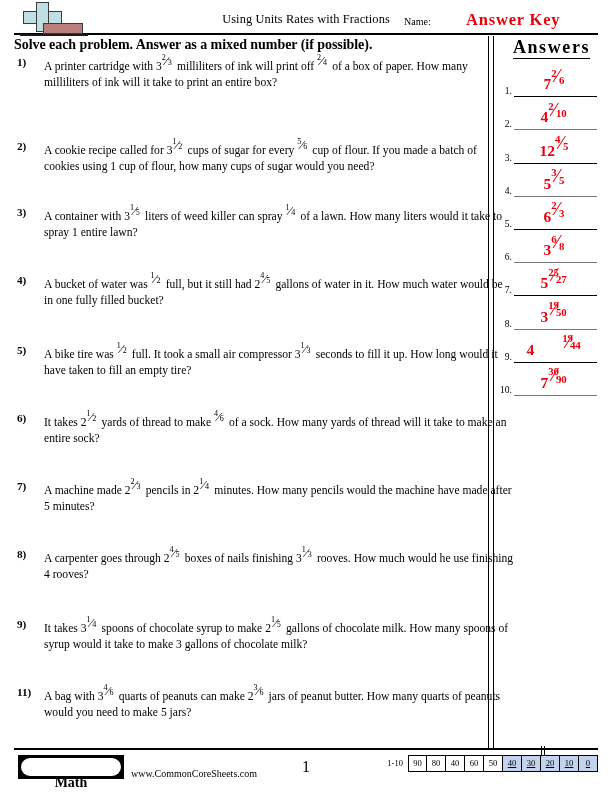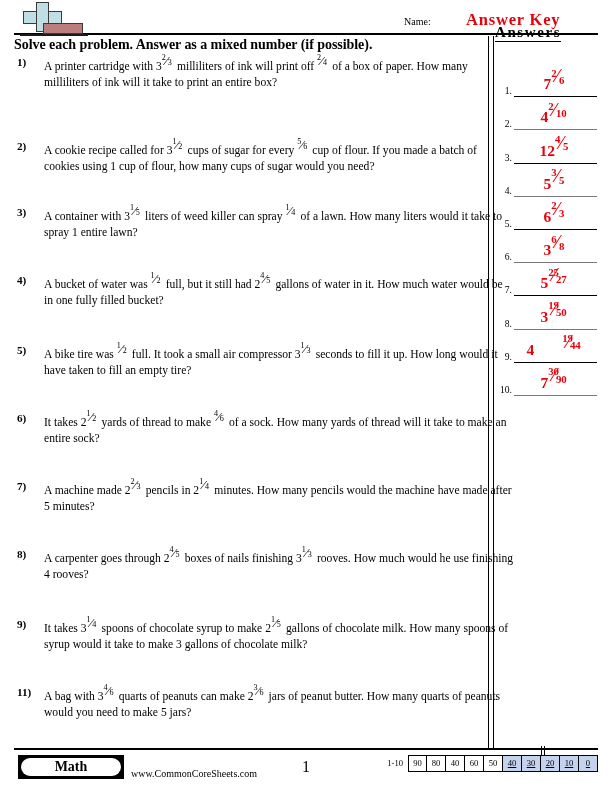--- a/index.html
+++ b/index.html
@@ -166,23 +166,24 @@
   .frac .den {
     position: absolute;
     left: 0.72em; top: 0.09em;
     font-size: 0.70em;
     line-height: 1;
   }
 
   
   #answers-head {
     position: absolute;
-    left: 495px; top: 24px;
+    left: 495px; top: 37px;
     width: 113px;
-    font-size: 15px;
+    text-align: center;
+    font-size: 18px;
     font-weight: bold;
     letter-spacing: 1.6px;
   }
   #answers-head span {
     border-bottom: 1.6px solid #000;
     padding-bottom: 1px;
   }
   #answer-list {
     position: absolute;
     left: 495px; top: 64px;
@@ -234,21 +235,21 @@
   }
   #math-badge .pill {
     position: absolute;
     left: 3px; top: 3px;
     width: 100px; height: 18px;
     background: #fff;
     border-radius: 9px;
   }
   #math-badge .lbl {
     position: absolute;
-    left: 0; top: 3px;
+    left: 0; top: 19px;
     width: 106px;
     text-align: center;
     font-size: 14px;
     font-weight: bold;
     line-height: 18px;
   }
   #site-url {
     position: absolute;
     left: 131px; top: 768px;
     font-size: 10px;
@@ -301,20 +302,21 @@
 <body>
 
 <div id="header">
   <div id="logo">
     <div class="plus-h"></div>
     <div class="plus-v"></div>
     <div class="plus-fill"></div>
     <div class="bar"></div>
     <div class="base"></div>
   </div>
+  <div id="header-title">Using Units Rates with Fractions</div>
   <div id="name-label">Name:</div>
   <div id="answer-key">Answer Key</div>
 </div>
 <div id="header-rule"></div>
 
 <div id="instruction">Solve each problem. Answer as a mixed number (if possible).</div>
 
 <div id="divider-a"></div>
 <div id="divider-b"></div>
 

